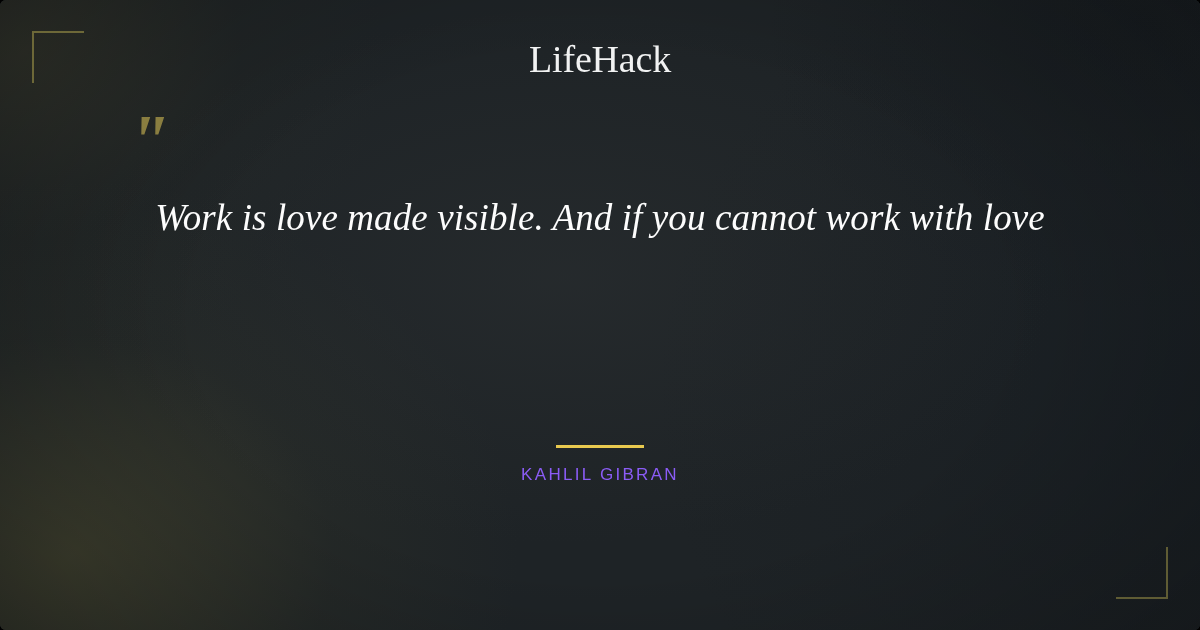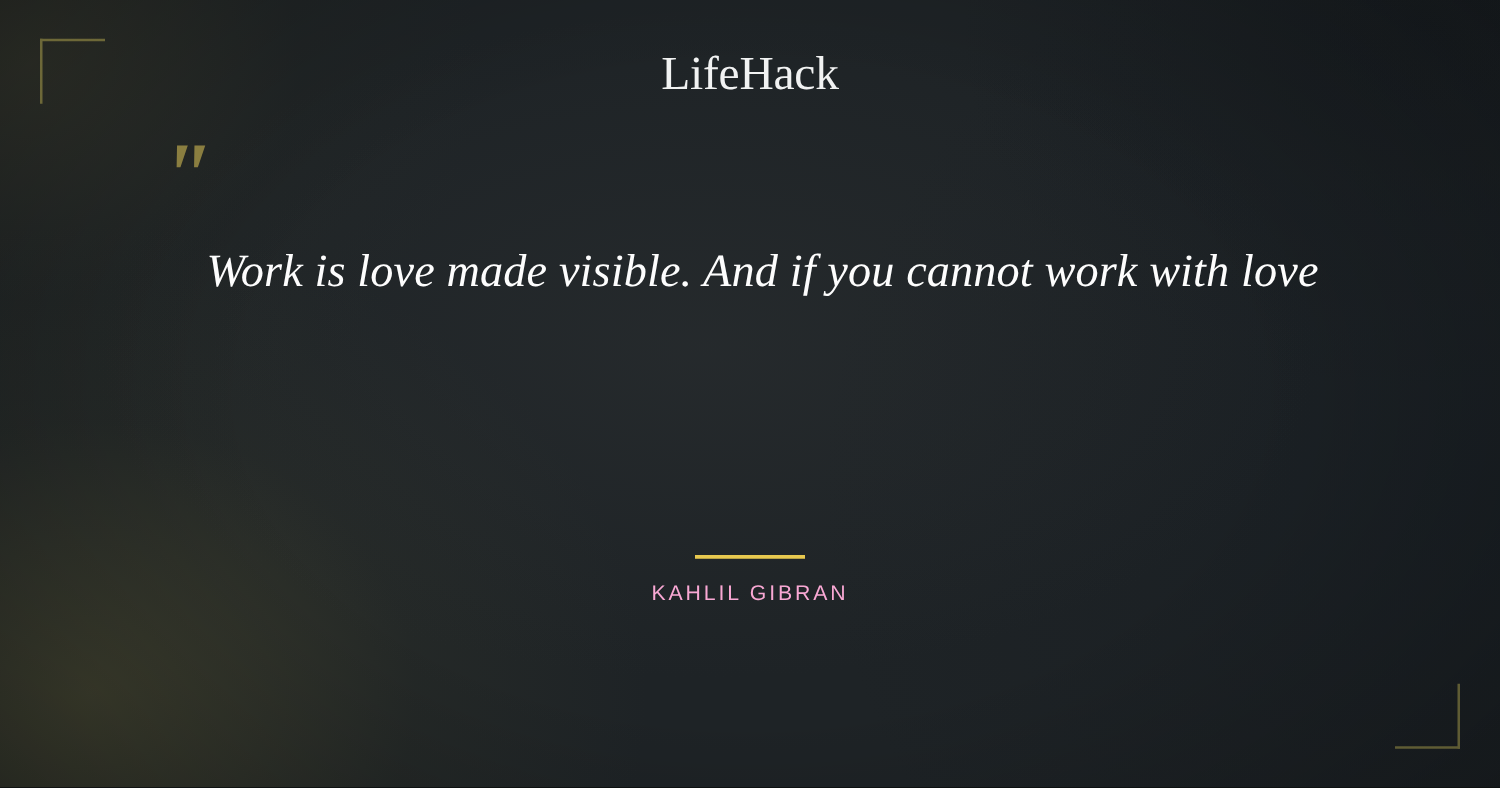--- a/index.html
+++ b/index.html
@@ -7,20 +7,21 @@
     padding: 0;
     background: #000;
   }
   #canvas {
     position: relative;
     width: 1200px;
     height: 630px;
     overflow: hidden;
     background-color: #1f2427;
     font-family: "Liberation Serif", "DejaVu Serif", serif;
+    border-radius: 6px;
   }
   
   .bg-base {
     position: absolute;
     inset: 0;
     background: #1e2326;
   }
   .bg-warm-left {
     position: absolute;
     inset: 0;
@@ -90,21 +91,21 @@
     font-style: italic;
     font-weight: 700;
     font-size: 74px;
     line-height: 1;
     user-select: none;
   }
 
   
   .quote-block {
     position: absolute;
-    left: 102px;
+    left: 92px;
     top: 193px;
     width: 1016px;
     text-align: center;
   }
   .quote-line {
     color: #fdfdfd;
     font-family: "Liberation Serif", "DejaVu Serif", serif;
     font-style: italic;
     font-size: 37px;
     line-height: 49px;
@@ -127,21 +128,21 @@
     background: #e8c94f;
   }
 
   
   .author {
     position: absolute;
     left: 0;
     top: 464px;
     width: 1200px;
     text-align: center;
-    color: #f9a8d4;
+    color: #8b5cf6;
     font-family: "Liberation Sans", "DejaVu Sans", sans-serif;
     font-size: 17px;
     font-weight: 400;
     letter-spacing: 2.3px;
     line-height: 22px;
   }
 </style>
 </head>
 <body>
 

